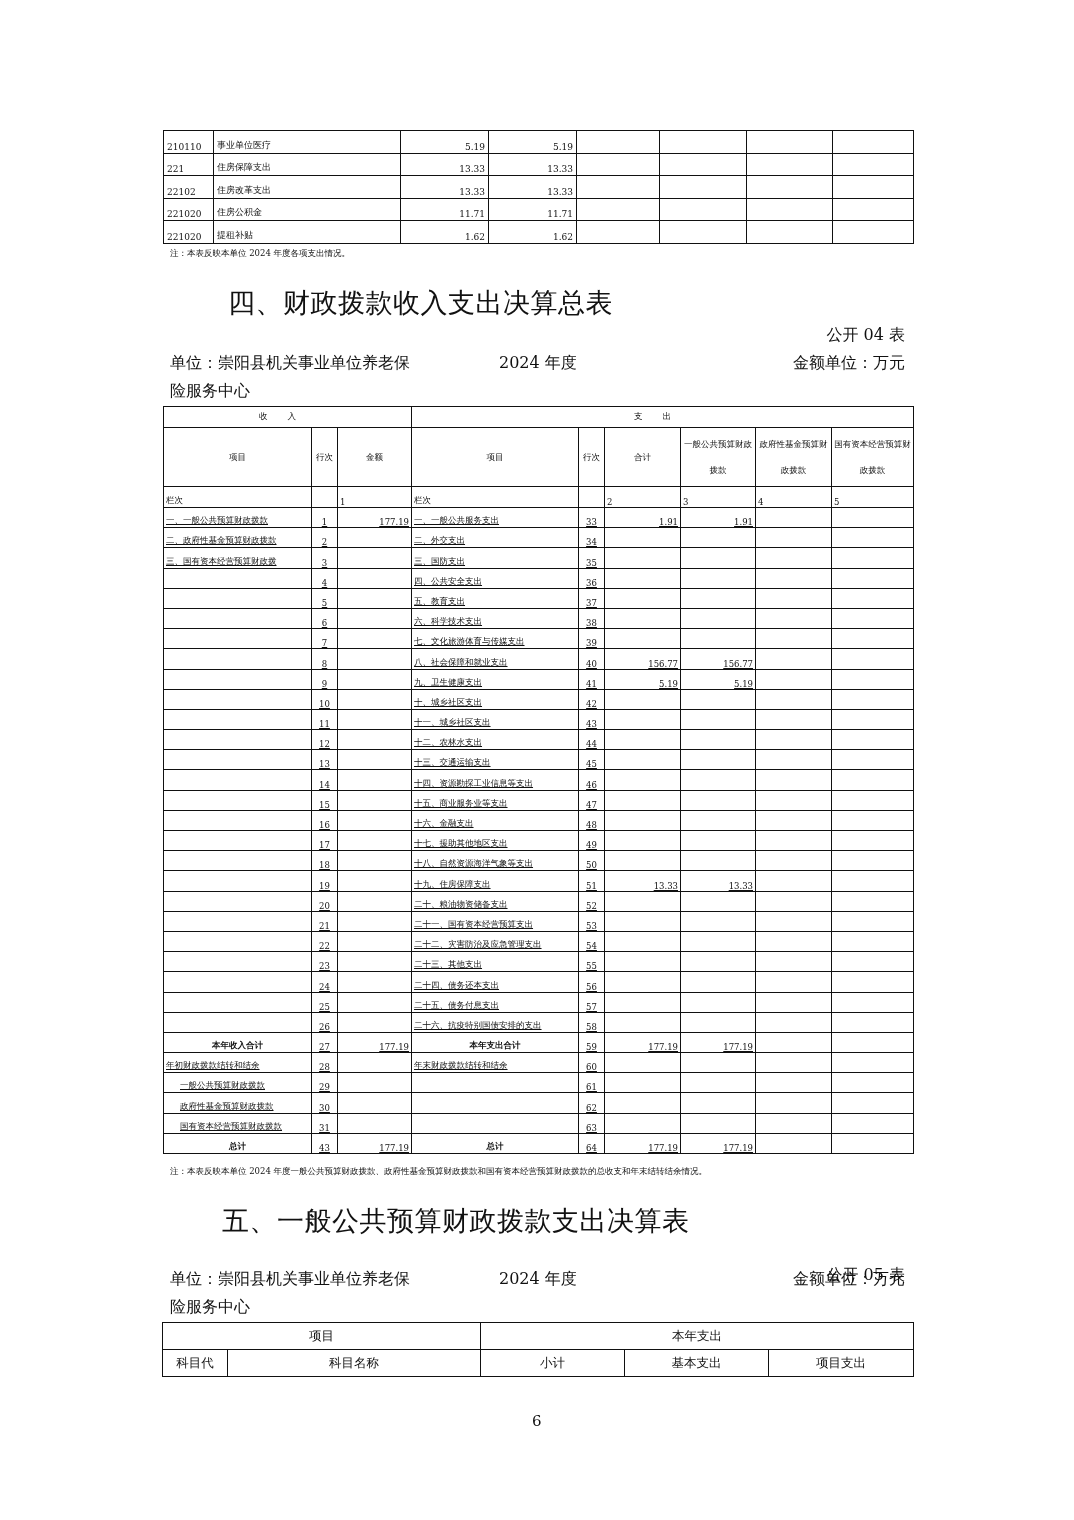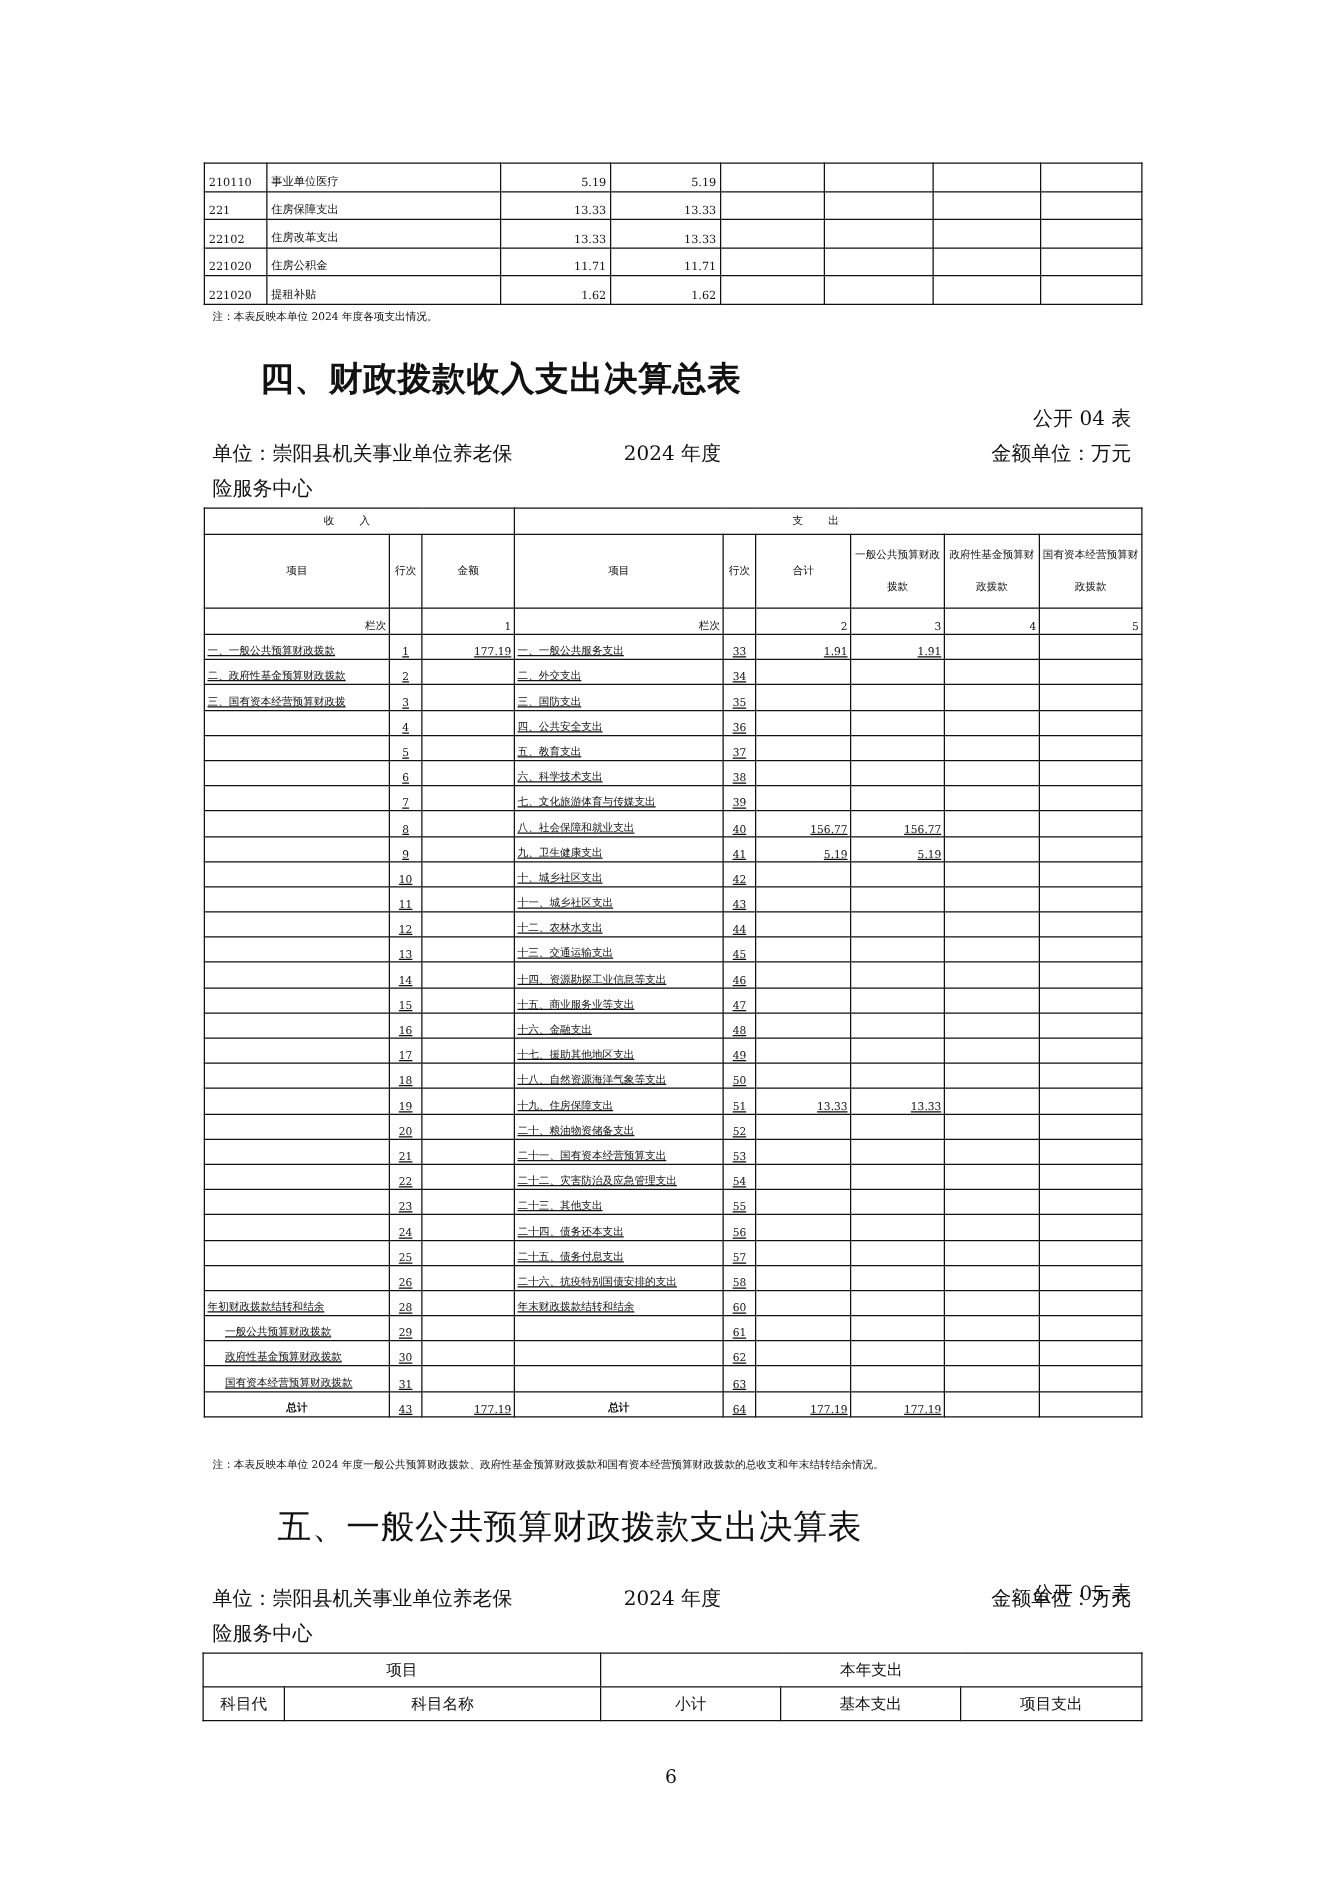--- a/index.html
+++ b/index.html
@@ -16,21 +16,21 @@
 
   .note { font-size: 8.5px; }
   .title { font-family: "DejaVu Sans", "Liberation Sans", sans-serif; font-size: 27px; font-weight: normal; letter-spacing: 0.5px; }
   .meta { font-size: 16px; }
 
   
   #t4 { left: 163px; top: 406px; width: 750px; font-size: 8.5px; padding-left: 37px; }
   #t4 td { height: 19.2px; padding: 0 2px; vertical-align: bottom; }
   #t4 tr.h1 td { height: 20px; text-align: center; vertical-align: middle; letter-spacing: 20px; }
   #t4 tr.h2 td { height: 58px; text-align: center; vertical-align: middle; white-space: normal; line-height: 26px; }
-  #t4 tr.h3 td { height: 20px; text-align: right; }
+  #t4 tr.h3 td { height: 20px; text-align: left; }
   #t4 td.c { text-align: center; }
   #t4 td.r { text-align: right; }
   #t4 .u { text-decoration: underline; }
   #t4 td.b { font-weight: bold; text-align: center; font-family: "DejaVu Sans", "Liberation Sans", sans-serif; }
   #t4 td.ind { padding-left: 16px; }
 
   
   #t5 { left: 162px; top: 1322px; width: 751px; font-size: 12.5px; }
   #t5 td { height: 26px; text-align: center; vertical-align: middle; }
   .pagenum { font-size: 15px; }
@@ -97,21 +97,21 @@
         <td class="num">1.62</td>
         <td></td>
         <td></td>
         <td></td>
         <td></td>
       </tr>
     </tbody>
 </table>
 <div class="abs note" style="left:170px;top:248px;">注：本表反映本单位 2024 年度各项支出情况。</div>
 
-<div class="abs title" style="left:208px;top:285px;font-weight:bold;">四、财政拨款收入支出决算总表</div>
+<div class="abs title" style="left:228px;top:285px;">四、财政拨款收入支出决算总表</div>
 <div class="abs meta" style="right:169px;top:325px;">公开 04 表</div>
 <div class="abs meta" style="left:170px;top:353px;">单位：崇阳县机关事业单位养老保</div>
 <div class="abs meta" style="left:499px;top:353px;">2024 年度</div>
 <div class="abs meta" style="right:169px;top:353px;">金额单位：万元</div>
 <div class="abs meta" style="left:170px;top:381px;">险服务中心</div>
 
 <table id="t4">
   <colgroup>
     <col style="width:148px">
       <col style="width:26px">
@@ -430,20 +430,31 @@
         <td class="c u">26</td>
         <td class="r u"></td>
         <td class="u">二十六、抗疫特别国债安排的支出</td>
         <td class="c u">58</td>
         <td class="r u"></td>
         <td class="r u"></td>
         <td class="r u"></td>
         <td class="r u"></td>
       </tr>
       <tr>
+        <td class="b">本年收入合计</td>
+        <td class="c u">27</td>
+        <td class="r u">177.19</td>
+        <td class="b">本年支出合计</td>
+        <td class="c u">59</td>
+        <td class="r u">177.19</td>
+        <td class="r u">177.19</td>
+        <td class="r u"></td>
+        <td class="r u"></td>
+      </tr>
+      <tr>
         <td class="u">年初财政拨款结转和结余</td>
         <td class="c u">28</td>
         <td class="r u"></td>
         <td class="u">年末财政拨款结转和结余</td>
         <td class="c u">60</td>
         <td class="r u"></td>
         <td class="r u"></td>
         <td class="r u"></td>
         <td class="r u"></td>
       </tr>

